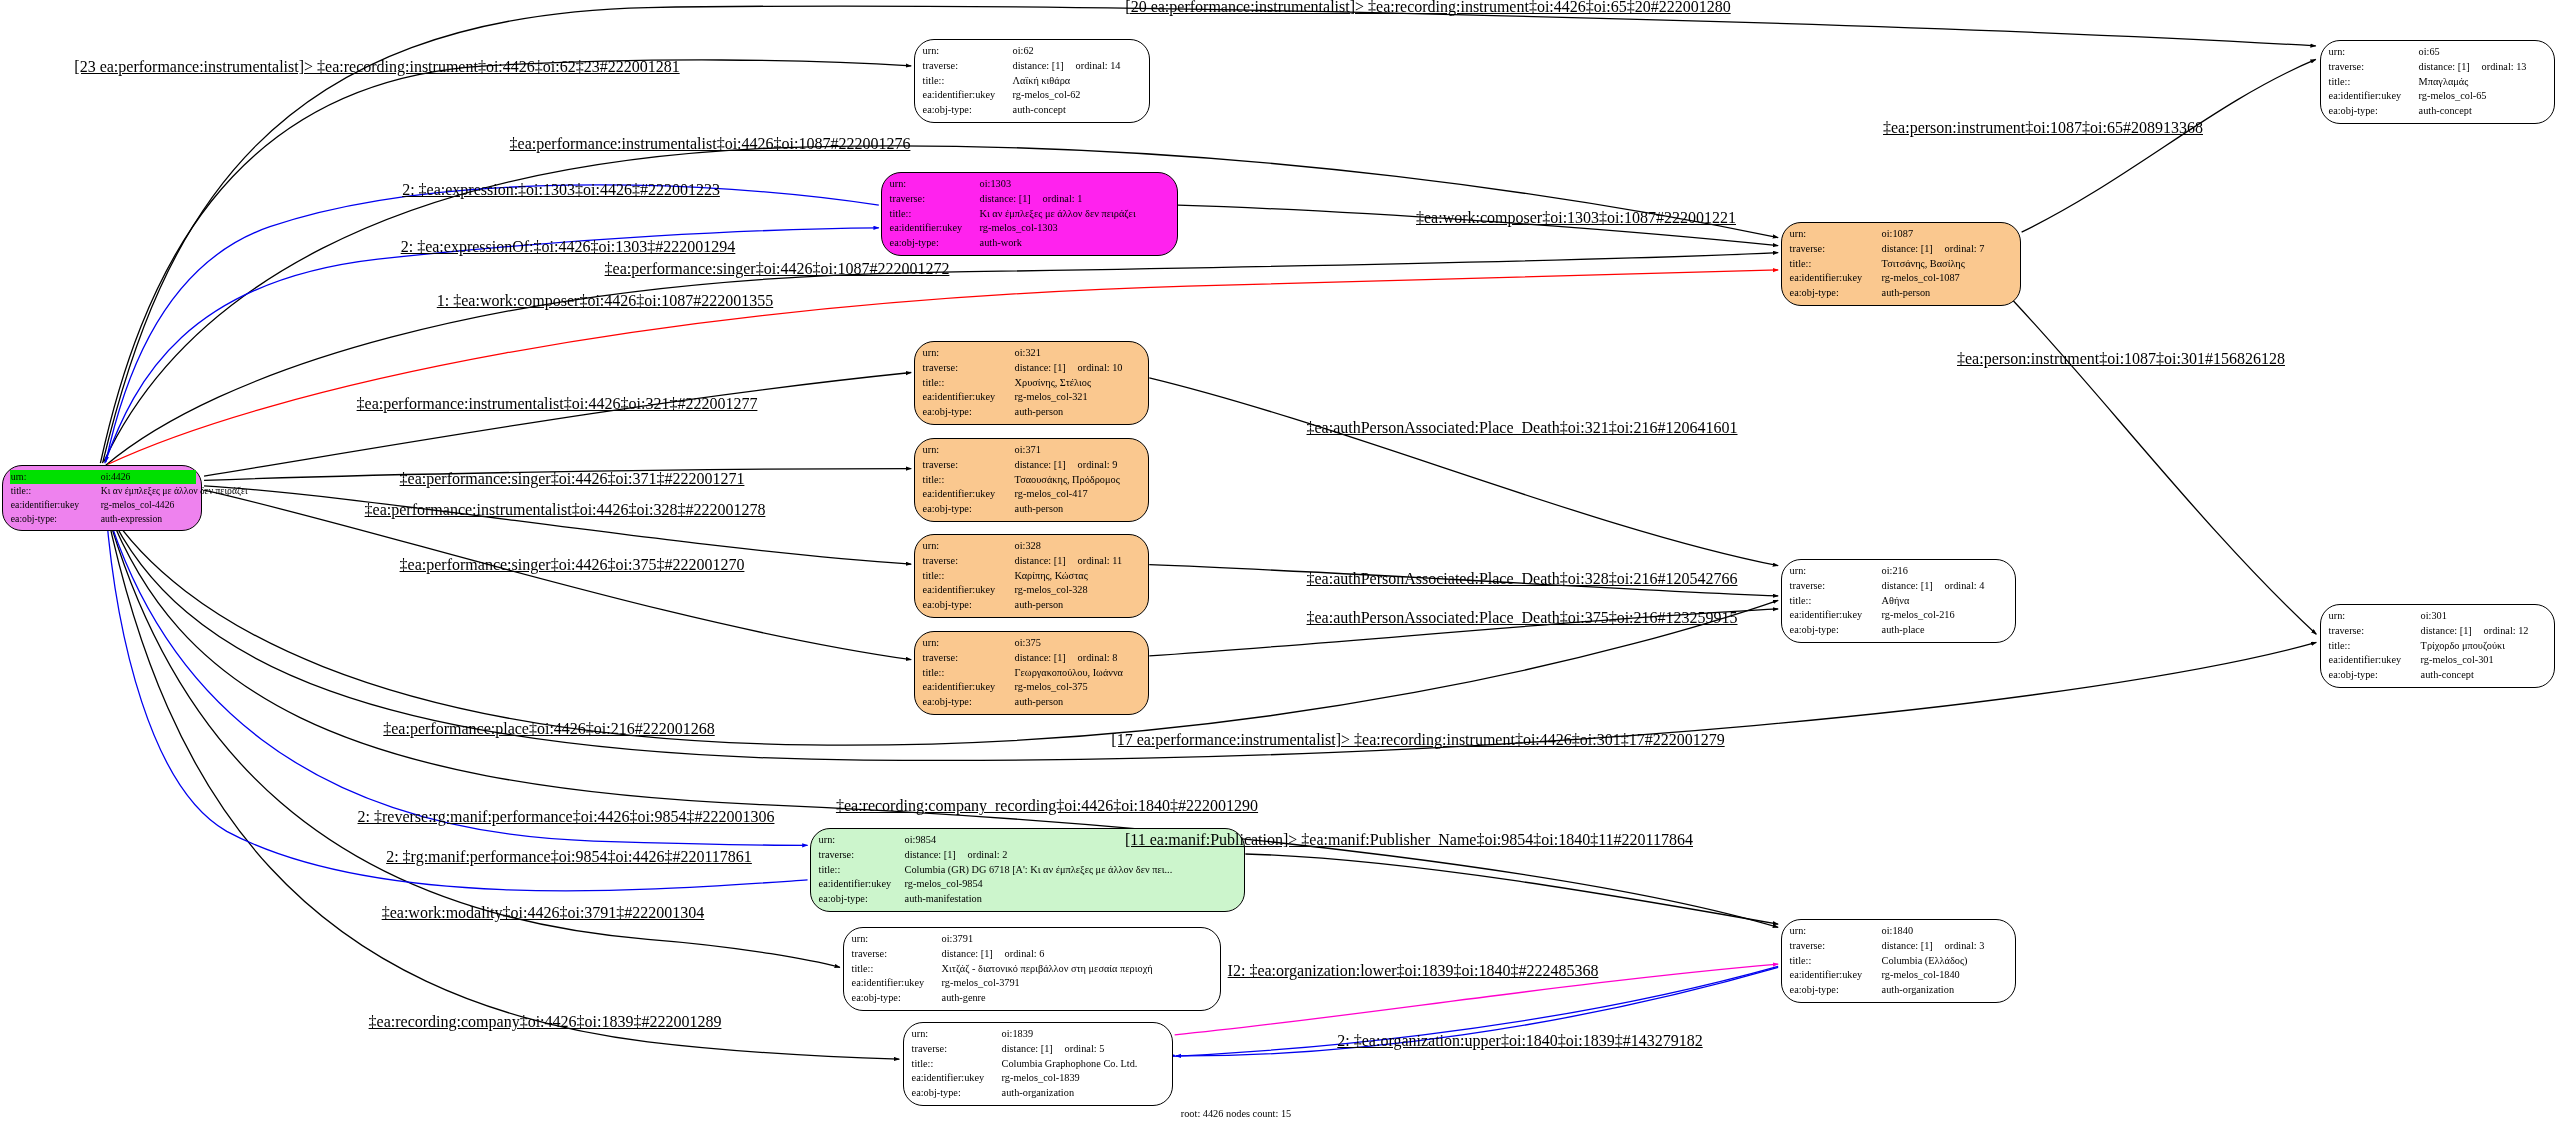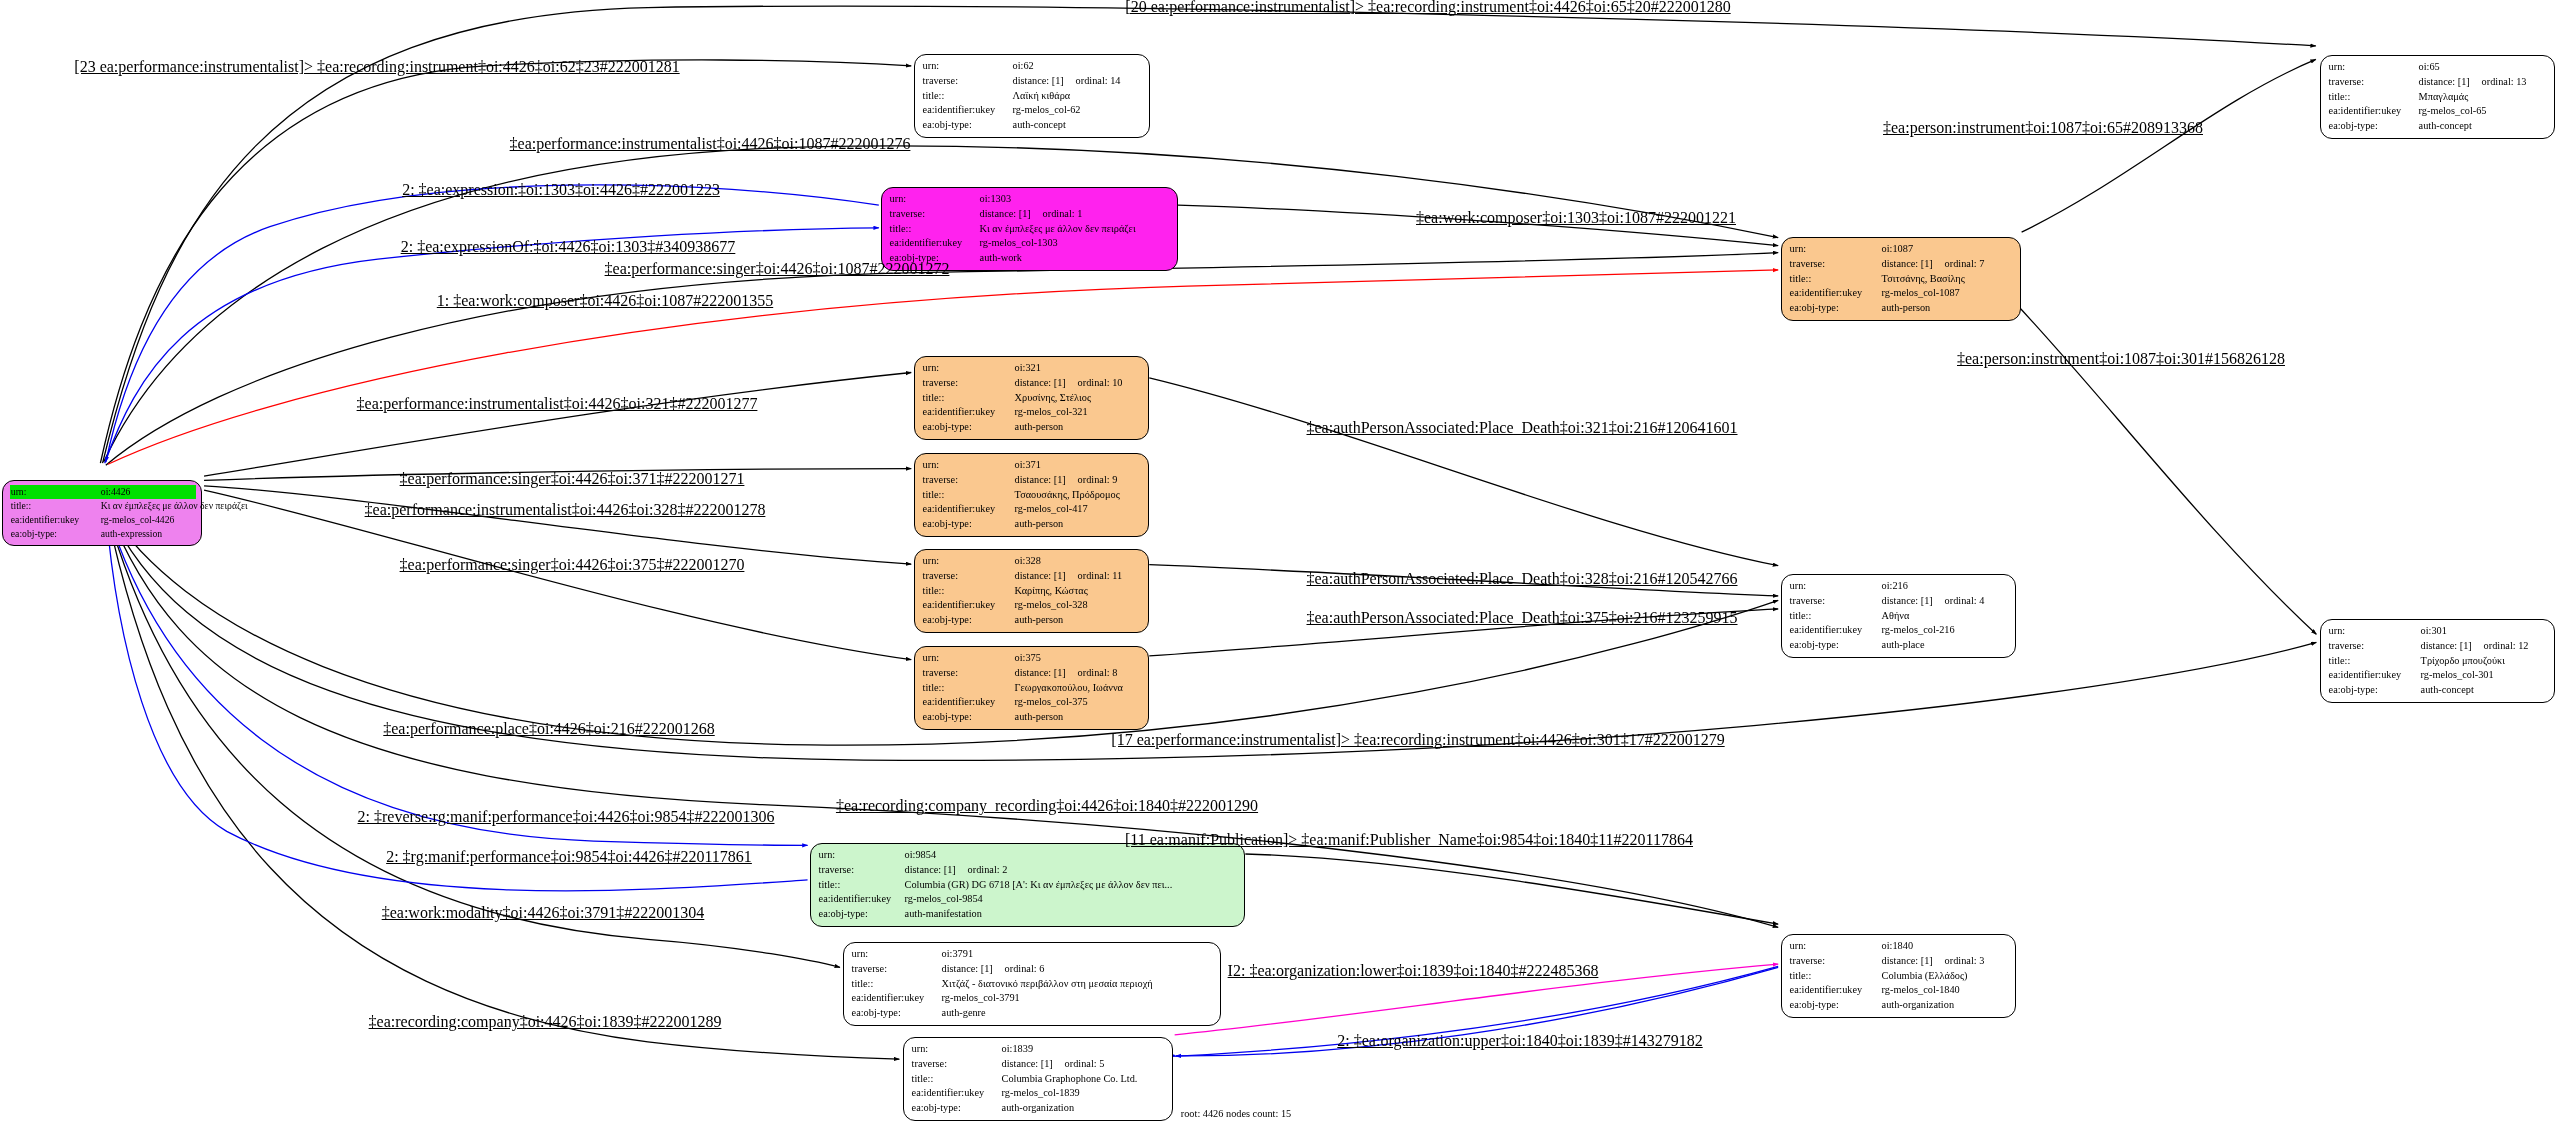--- a/index.html
+++ b/index.html
@@ -3,29 +3,28 @@
 <meta charset="utf-8">
 <style>
   html,body{margin:0;padding:0;background:#ffffff;}
   body{font-family:"Liberation Serif",serif;}
   #canvas{position:relative;width:2576px;height:1125px;background:#fff;overflow:hidden;}
   svg.edges{position:absolute;left:0;top:0;width:2576px;height:1125px;pointer-events:none;}
 
   .node{
     position:absolute;
     border:1.1px solid #000;
-    border-radius:12px;
+    border-radius:20px;
     background:#fff;
     box-sizing:border-box;
     padding:4.3px 6.5px 4.3px 7.6px;
     font-size:10.8px;
     line-height:1.42;
     color:#000;
     white-space:nowrap;
-    margin-top:15px;
   }
   .node .row{display:flex;align-items:baseline;}
   .node .k{display:inline-block;width:91px;flex:0 0 91px;}
   .node .v{display:inline-block;}
   .node .v .d{display:inline-block;width:63px;}
   .node.rootnode{background:#ee82ee;border-color:#000;}
   .node.rootnode .urnrow{background:#00e000;}
   .node.work{background:#ff22ee;}
   .node.person{background:#fac88f;}
   .node.manif{background:#ccf5cc;}
@@ -461,21 +460,21 @@
       </div>
     </div>
 
   <div id="label-layer">
       <div class="elabel" style="left: 1428px; top: 6.5px;">[20 ea:performance:instrumentalist]&gt; ‡ea:recording:instrument‡oi:4426‡oi:65‡20#222001280</div>
       <div class="elabel" style="left: 377px; top: 67px;">[23 ea:performance:instrumentalist]&gt; ‡ea:recording:instrument‡oi:4426‡oi:62‡23#222001281</div>
       <div class="elabel" style="left: 710px; top: 144px;">‡ea:performance:instrumentalist‡oi:4426‡oi:1087#222001276</div>
       <div class="elabel" style="left: 2043px; top: 128px;">‡ea:person:instrument‡oi:1087‡oi:65#208913368</div>
       <div class="elabel" style="left: 561px; top: 190px;">2: ‡ea:expression:‡oi:1303‡oi:4426‡#222001223</div>
       <div class="elabel" style="left: 1576px; top: 218px;">‡ea:work:composer‡oi:1303‡oi:1087#222001221</div>
-      <div class="elabel" style="left: 568px; top: 247px;">2: ‡ea:expressionOf:‡oi:4426‡oi:1303‡#340938677</div>
+      <div class="elabel" style="left: 568px; top: 247px;">2: ‡ea:expressionOf:‡oi:4426‡oi:1303‡#222001294</div>
       <div class="elabel" style="left: 777px; top: 269px;">‡ea:performance:singer‡oi:4426‡oi:1087#222001272</div>
       <div class="elabel" style="left: 605px; top: 301px;">1: ‡ea:work:composer‡oi:4426‡oi:1087#222001355</div>
       <div class="elabel" style="left: 2121px; top: 359px;">‡ea:person:instrument‡oi:1087‡oi:301#156826128</div>
       <div class="elabel" style="left: 557px; top: 404px;">‡ea:performance:instrumentalist‡oi:4426‡oi:321‡#222001277</div>
       <div class="elabel" style="left: 1522px; top: 428px;">‡ea:authPersonAssociated:Place_Death‡oi:321‡oi:216#120641601</div>
       <div class="elabel" style="left: 572px; top: 479px;">‡ea:performance:singer‡oi:4426‡oi:371‡#222001271</div>
       <div class="elabel" style="left: 528px; top: 510px; margin-left: 37px;">‡ea:performance:instrumentalist‡oi:4426‡oi:328‡#222001278</div>
       <div class="elabel" style="left: 572px; top: 565px;">‡ea:performance:singer‡oi:4426‡oi:375‡#222001270</div>
       <div class="elabel" style="left: 1522px; top: 579px;">‡ea:authPersonAssociated:Place_Death‡oi:328‡oi:216#120542766</div>
       <div class="elabel" style="left: 1522px; top: 618px;">‡ea:authPersonAssociated:Place_Death‡oi:375‡oi:216#123259915</div>

